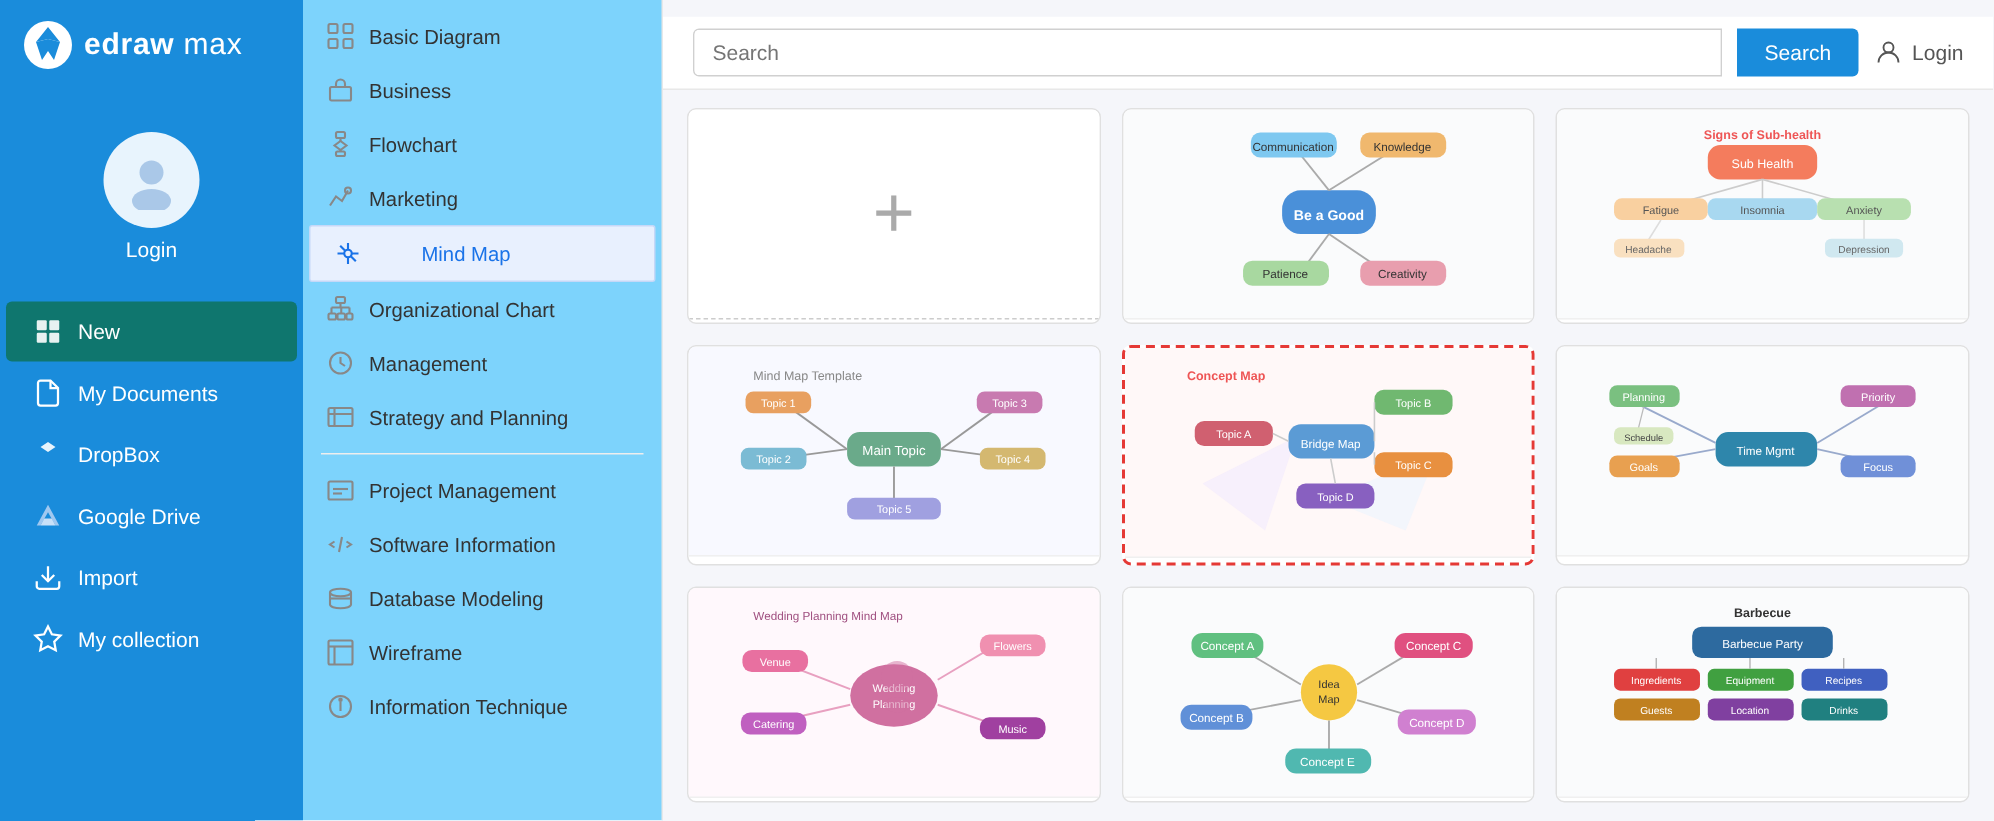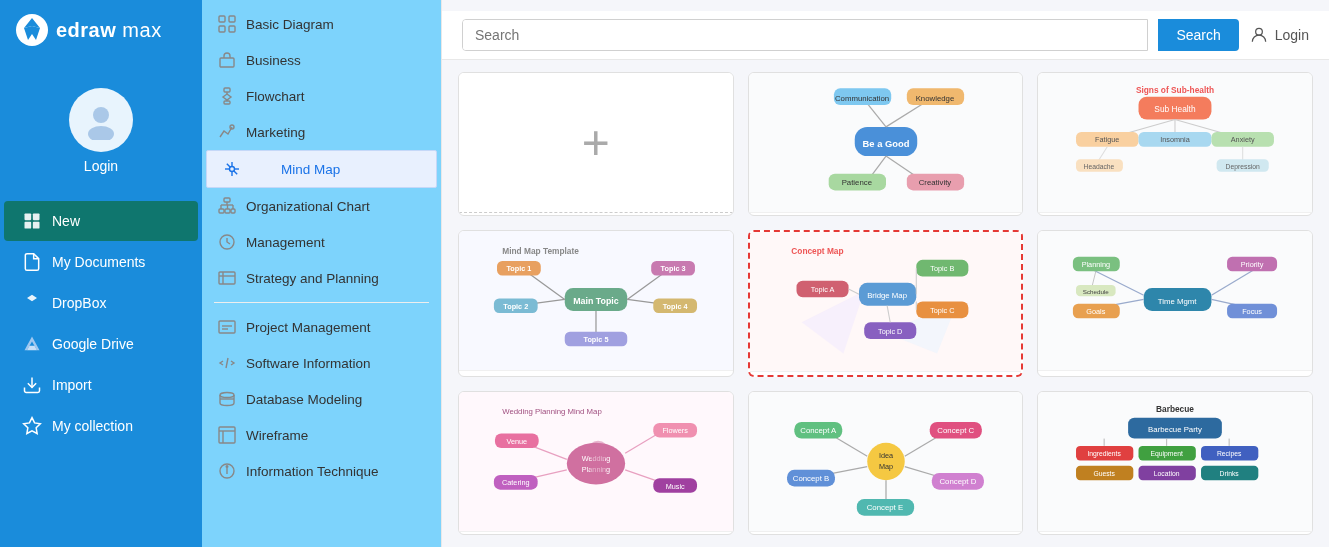--- a/index.html
+++ b/index.html
@@ -496,21 +496,21 @@
           </svg>
         </div>
         <div class="card-info">
           <span class="card-title">Sub Health Mind Map</span>
 
         </div>
 
       </div>
 
       <div class="template-card">
-        <div class="card-preview" style="background:#f8f9ff;font-weight:bold;">
+        <div class="card-preview" style="background:#f8f9ff;">
           <svg class="mini-diagram" viewBox="0 0 200 120">
             <text x="10" y="15" font-size="8" fill="#888">Mind Map Template</text>
             <rect x="70" y="48" width="60" height="22" rx="8" fill="#6aaa8a"></rect>
             <text x="100" y="63" text-anchor="middle" font-size="8.5" fill="white">Main Topic</text>
             <line x1="70" y1="59" x2="30" y2="30" stroke="#999" stroke-width="1.2"></line>
             <rect x="5" y="22" width="42" height="14" rx="5" fill="#e8a060"></rect>
             <text x="26" y="32" text-anchor="middle" font-size="7" fill="white">Topic 1</text>
             <line x1="70" y1="59" x2="25" y2="65" stroke="#999" stroke-width="1.2"></line>
             <rect x="2" y="58" width="42" height="14" rx="5" fill="#7bbbd4"></rect>
             <text x="23" y="68" text-anchor="middle" font-size="7" fill="white">Topic 2</text>

